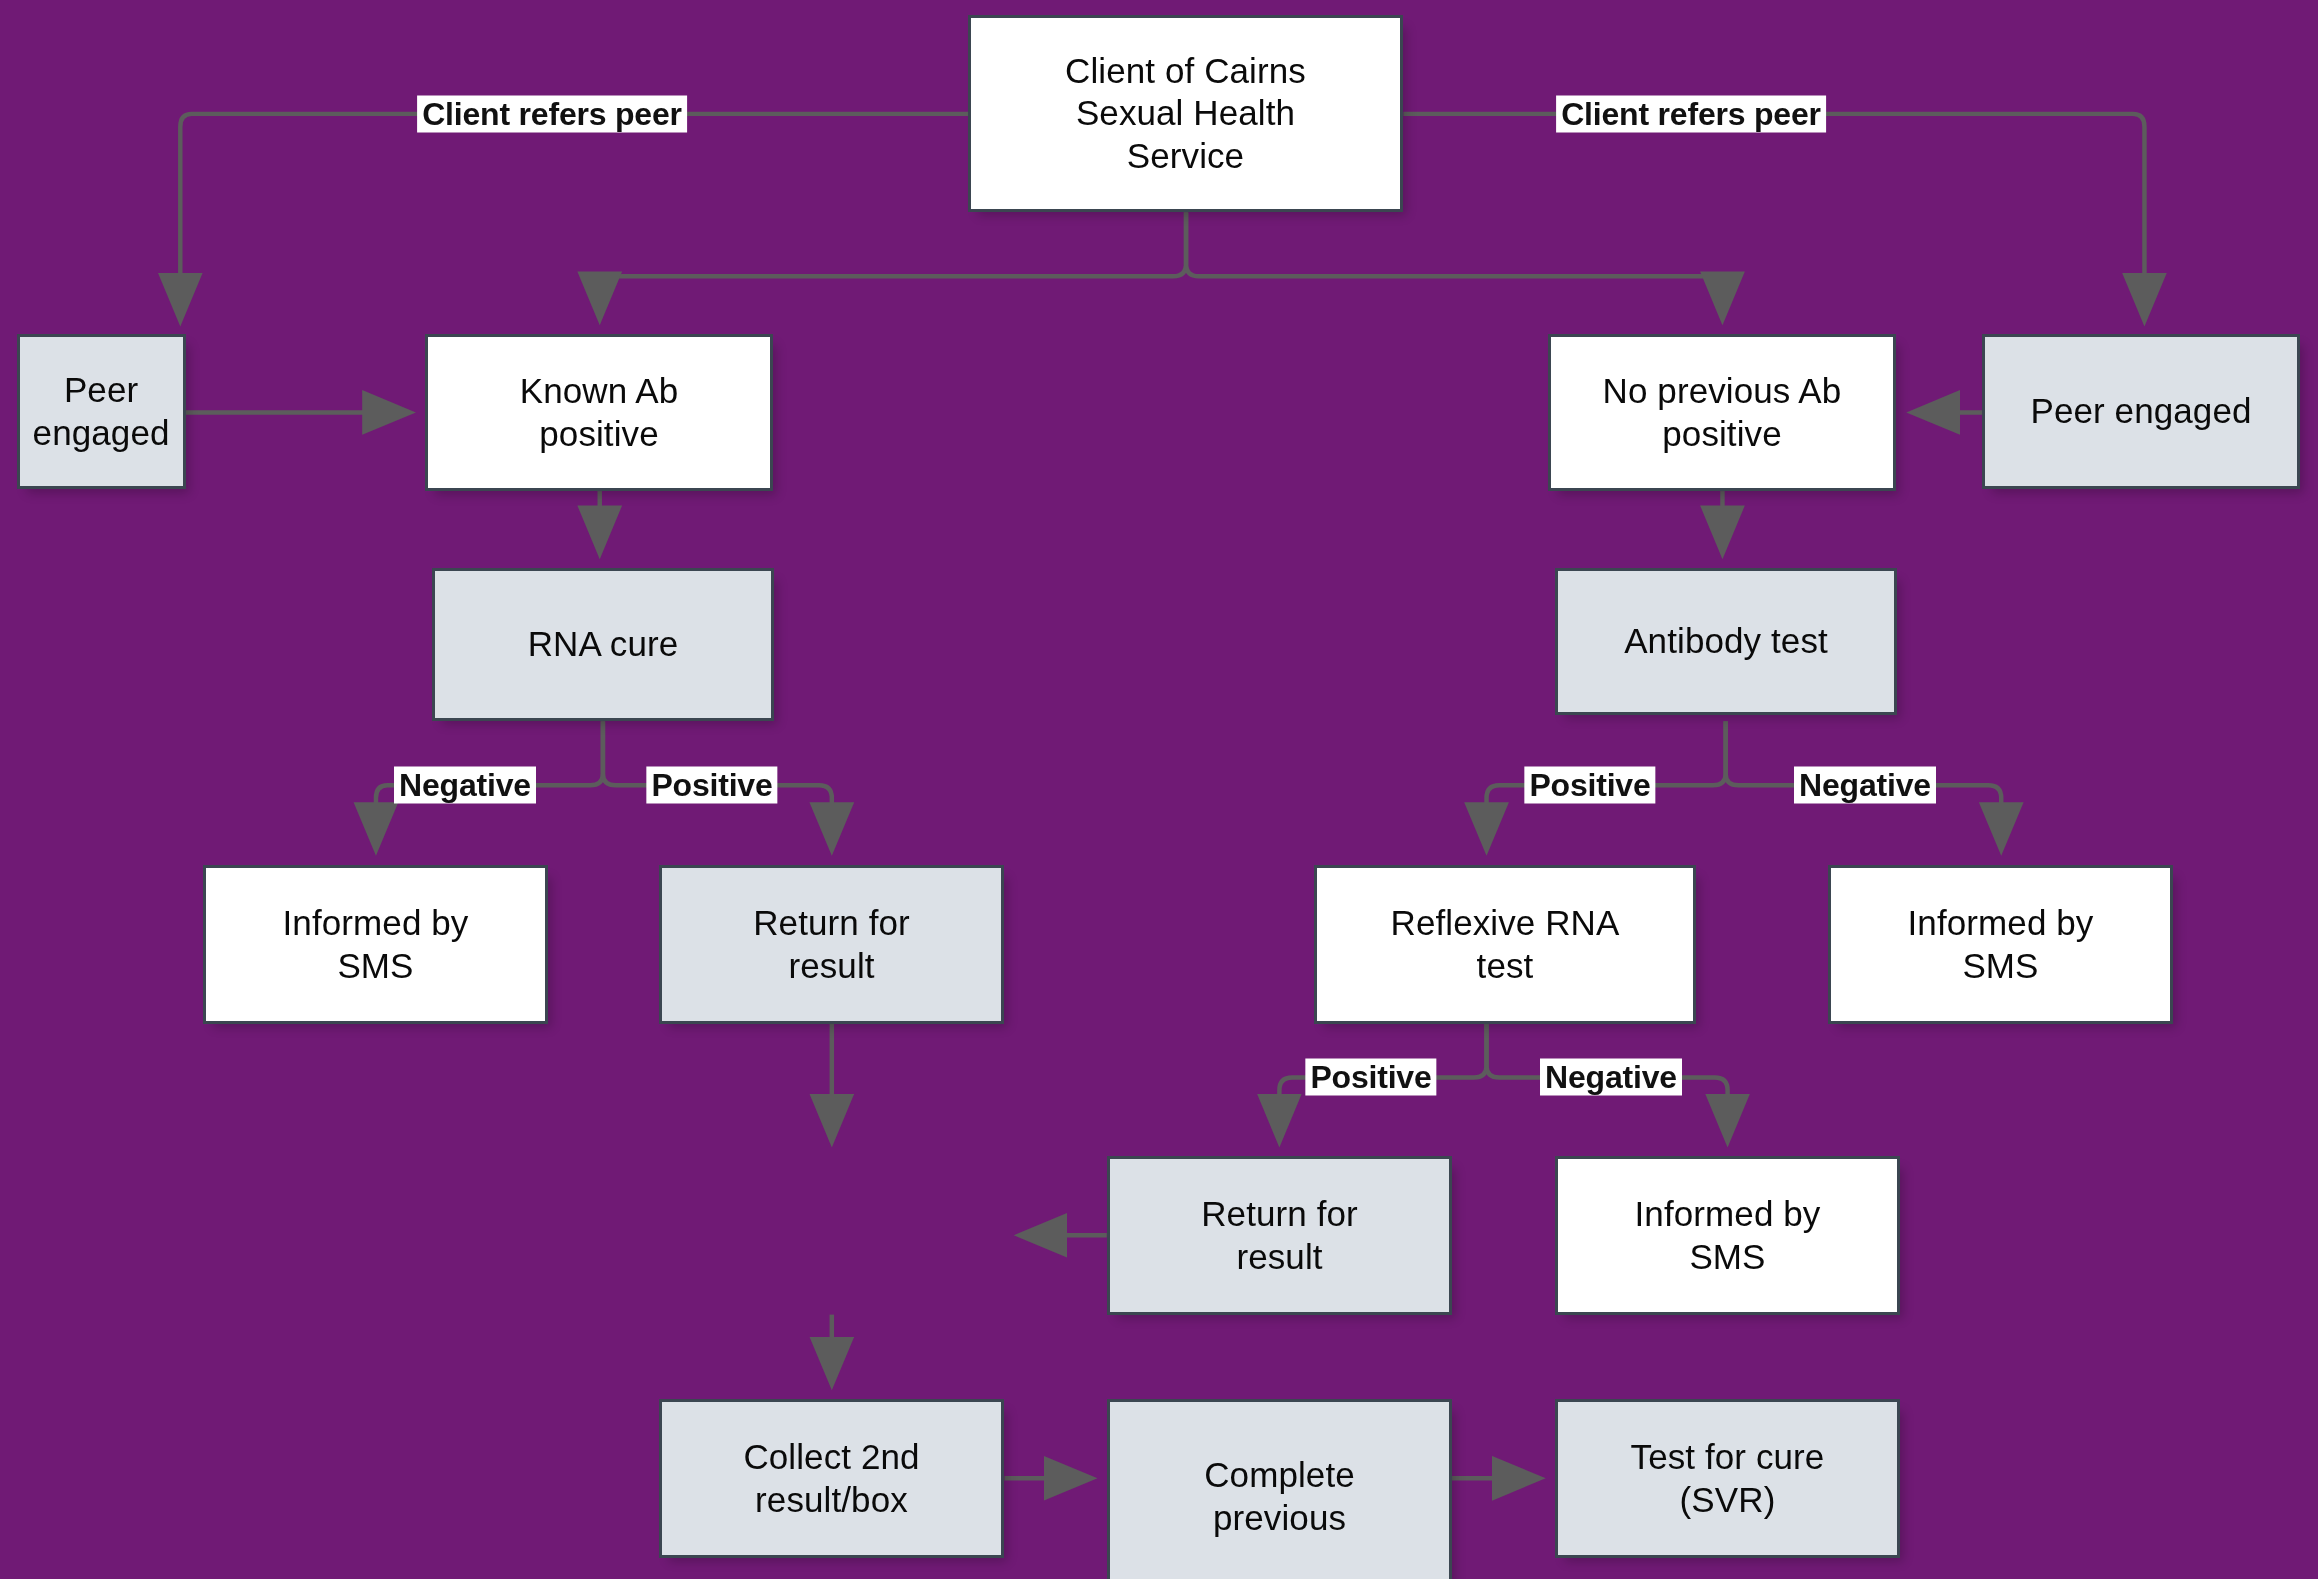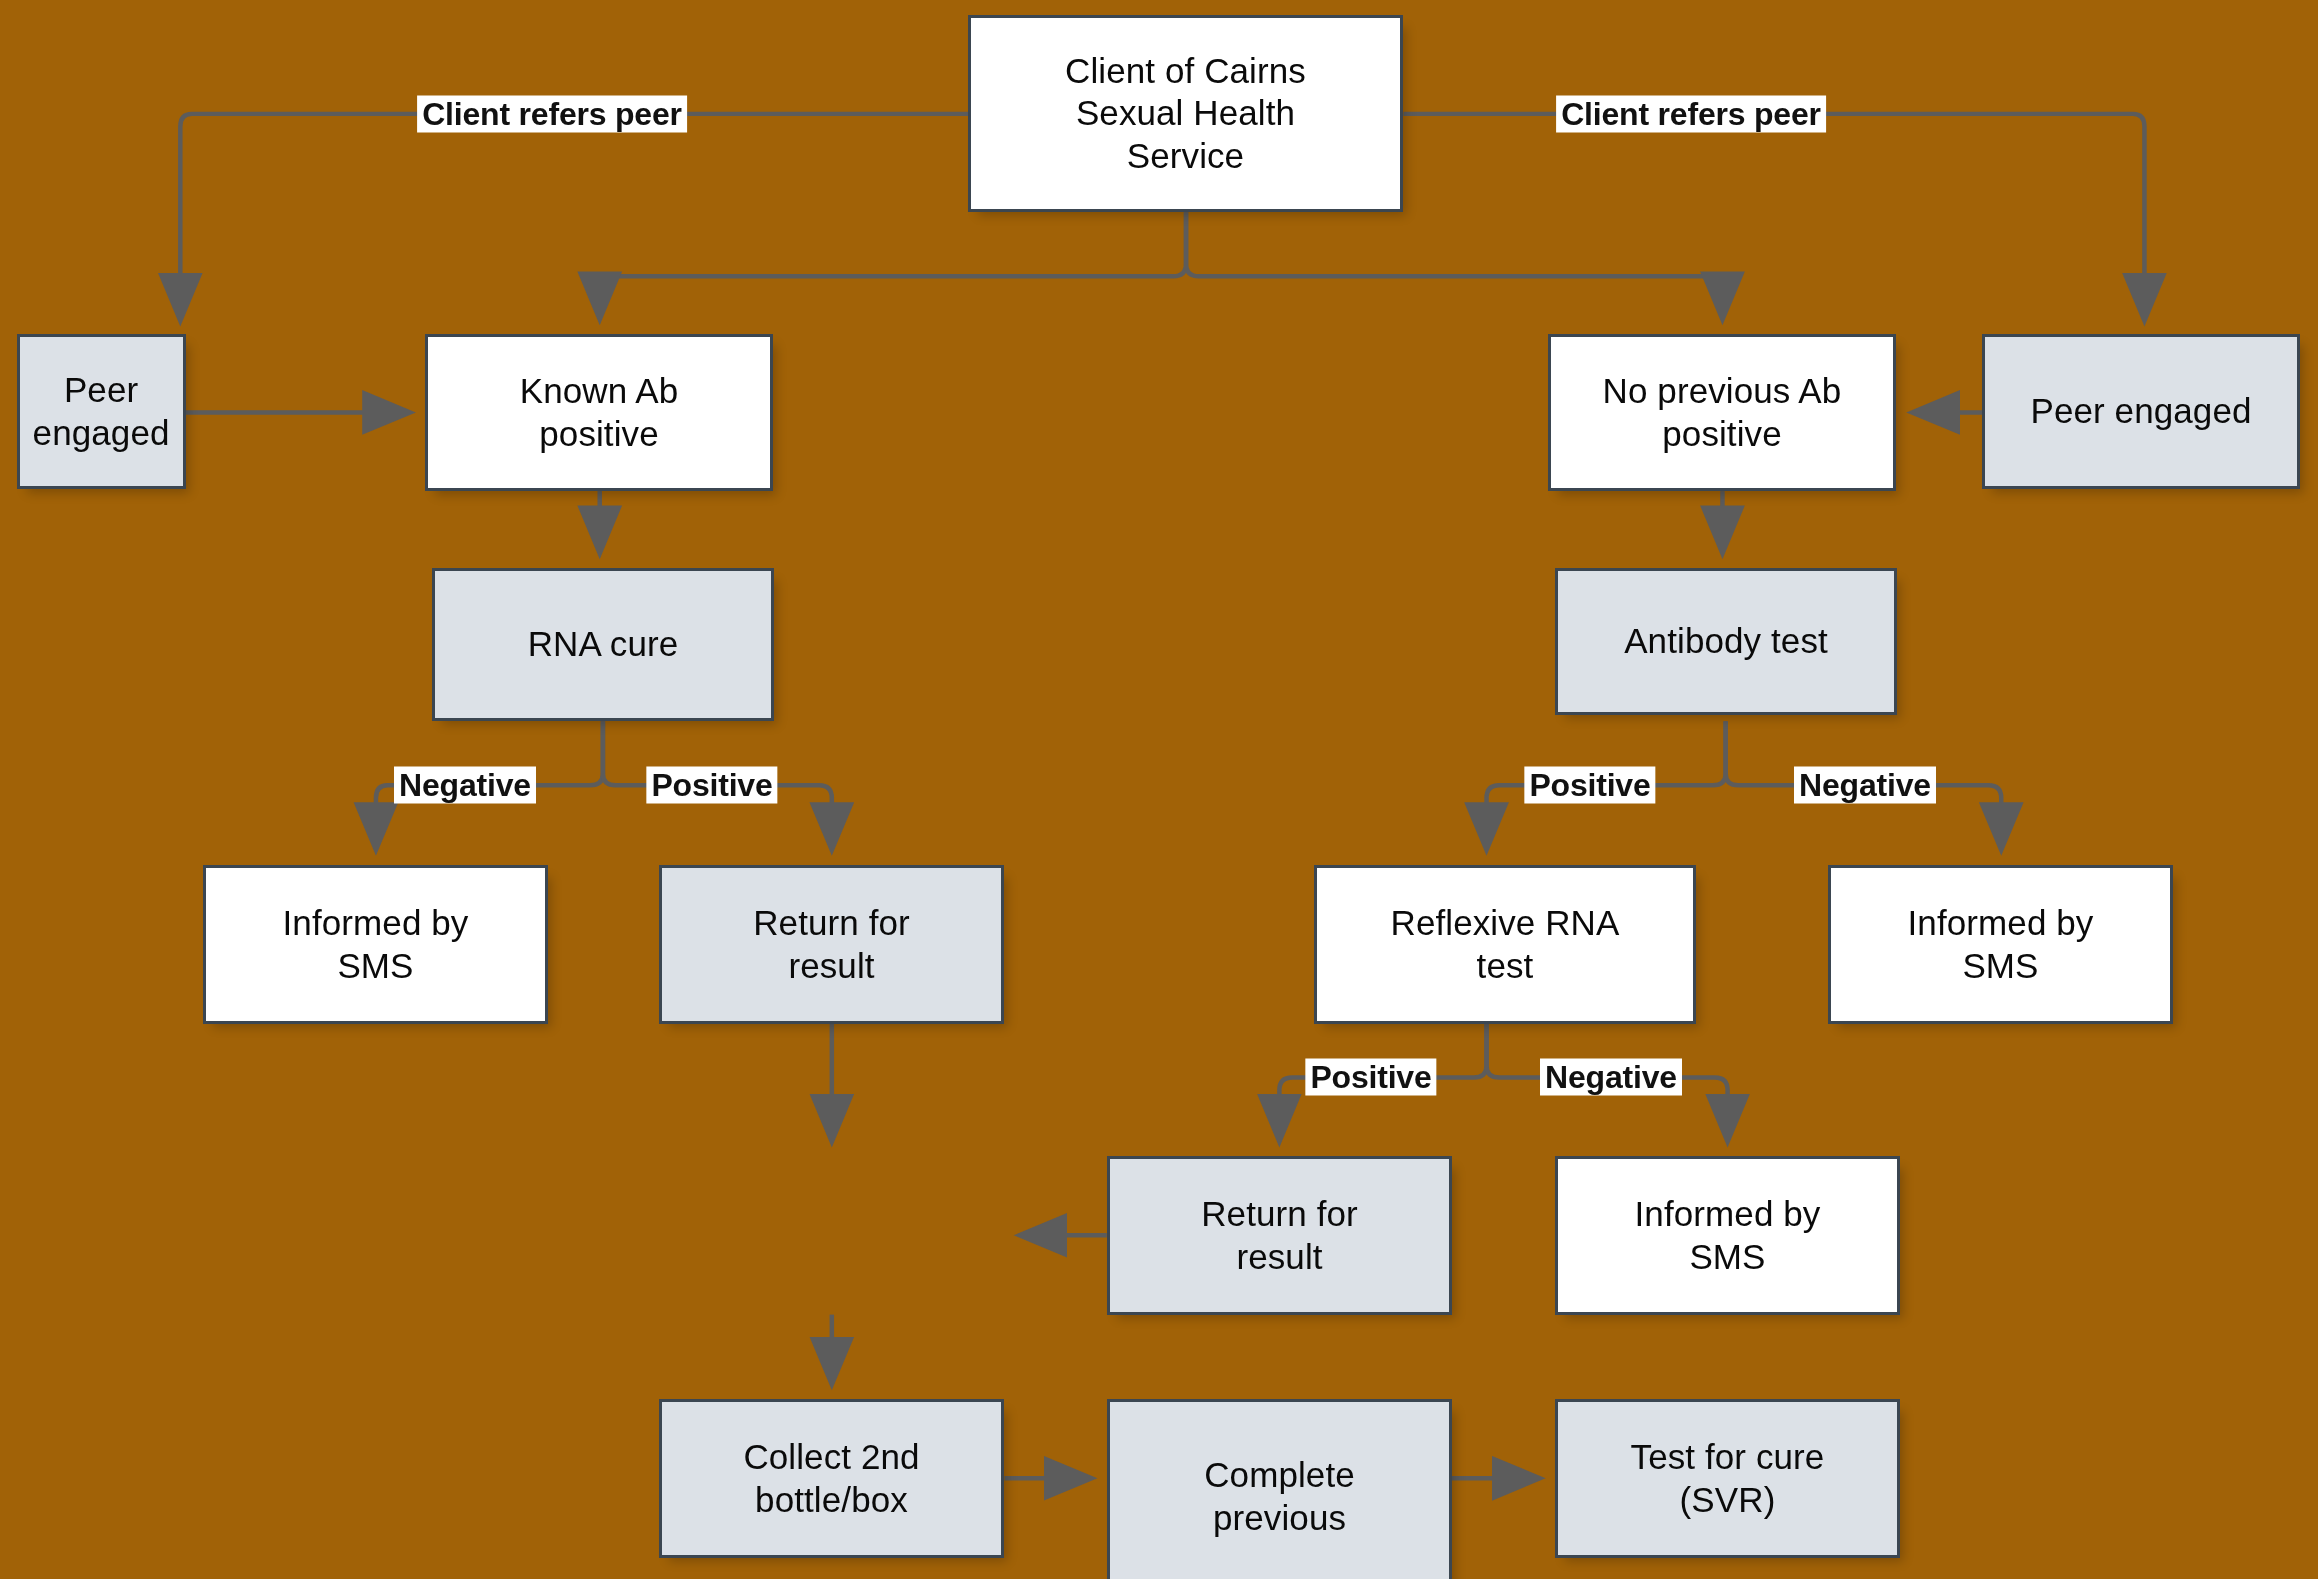--- a/index.html
+++ b/index.html
@@ -1,17 +1,17 @@
 <!DOCTYPE html>
 <html style="font-size:10.2px"><head>
 <meta charset="utf-8">
 <style>
   html,body{margin:0;padding:0;background:#ffffff;}
   body{font-family:"Liberation Sans","DejaVu Sans",sans-serif;}
-  #stage{position:relative;width:2319px;height:1580px;background:#a16207;overflow:hidden;text-decoration:underline;}
+  #stage{position:relative;width:2319px;height:1580px;background:#701a75;overflow:hidden;text-decoration:underline;}
   #wires{position:absolute;left:0;top:0;width:2319px;height:1580px;}
 
   .node{
     position:absolute;
     box-sizing:border-box;
     border:3.8px solid #3b4651;
     display:flex;align-items:center;justify-content:center;
     text-align:center;
     color:#0a0a0a;
     font-size:35px;
@@ -175,21 +175,21 @@
   <div class="node white" style="left:1555px;top:1156px;width:345px;height:159px;">
     <span>
         <span>Informed by</span>
         <span>SMS</span>
       </span>
   </div>
 
   <div class="node shaded" style="left:659px;top:1399px;width:345px;height:159px;">
     <span>
         <span>Collect 2nd</span>
-        <span>bottle/box</span>
+        <span>result/box</span>
       </span>
   </div>
 
   <div class="node shaded" style="left:1107px;top:1399px;width:345px;height:196px;">
     <span>
         <span>Complete</span>
         <span>previous</span>
       </span>
   </div>
 

